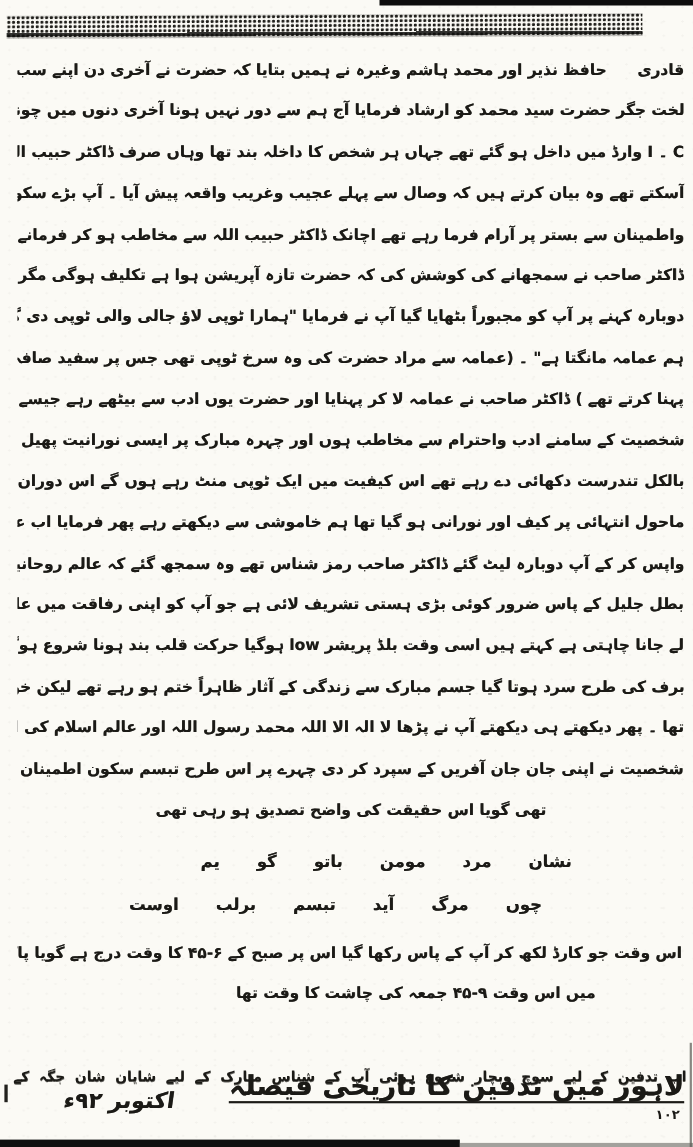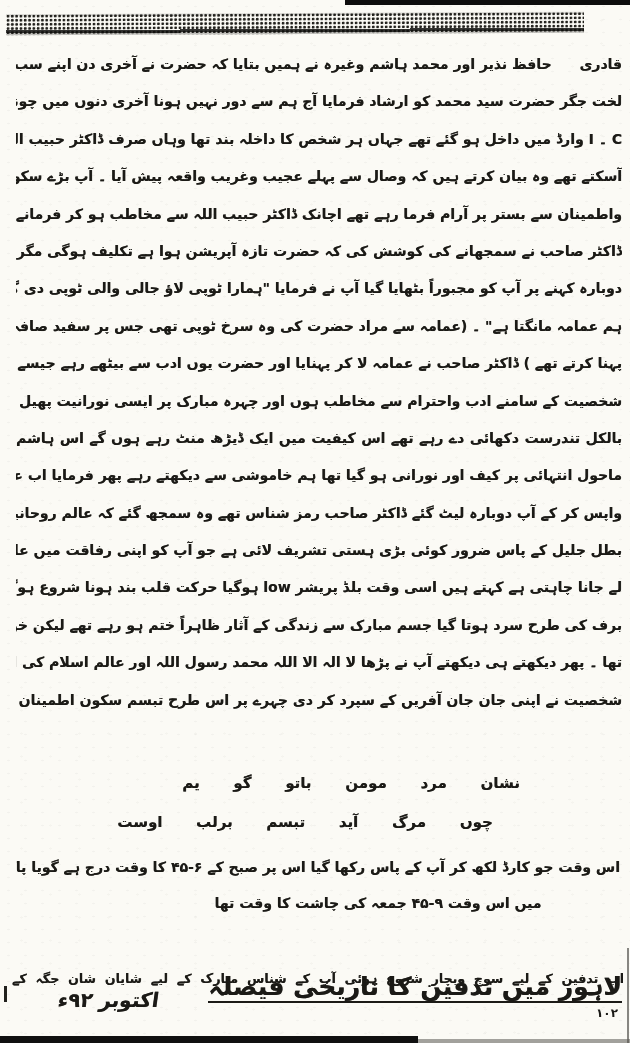--- a/index.html
+++ b/index.html
@@ -91,28 +91,29 @@
     <div class="bline">قادری  حافظ نذیر اور محمد ہاشم وغیرہ نے ہمیں بتایا کہ حضرت نے آخری دن اپنے سب سے چھوٹے</div>
     <div class="bline">لخت جگر حضرت سید محمد کو ارشاد فرمایا آج ہم سے دور نہیں ہونا آخری دنوں میں چونکہ حضرت U ۔</div>
     <div class="bline">C ۔ I وارڈ میں داخل ہو گئے تھے جہاں ہر شخص کا داخلہ بند تھا وہاں صرف ڈاکٹر حبیب اللہ خان ہی</div>
     <div class="bline">آسکتے تھے وہ بیان کرتے ہیں کہ وصال سے پہلے عجیب وغریب واقعہ پیش آیا ۔ آپ بڑے سکون</div>
     <div class="bline">واطمینان سے بستر پر آرام فرما رہے تھے اچانک ڈاکٹر حبیب اللہ سے مخاطب ہو کر فرمانے لگے مجھے بٹھاؤ</div>
     <div class="bline">ڈاکٹر صاحب نے سمجھانے کی کوشش کی کہ حضرت تازہ آپریشن ہوا ہے تکلیف ہوگی مگر آپ کے</div>
     <div class="bline">دوبارہ کہنے پر آپ کو مجبوراً بٹھایا گیا آپ نے فرمایا "ہمارا ٹوپی لاؤ جالی والی ٹوپی دی گئی تو فرمایا "نہیں</div>
     <div class="bline">ہم عمامہ مانگتا ہے" ۔ (عمامہ سے مراد حضرت کی وہ سرخ ٹوپی تھی جس پر سفید صافہ باندھ کر آپ ہمیشہ</div>
     <div class="bline">پہنا کرتے تھے ) ڈاکٹر صاحب نے عمامہ لا کر پہنایا اور حضرت یوں ادب سے بیٹھے رہے جیسے کسی بڑی</div>
     <div class="bline">شخصیت کے سامنے ادب واحترام سے مخاطب ہوں اور چہرہ مبارک پر ایسی نورانیت پھیل رہی تھی کہ</div>
-    <div class="bline">بالکل تندرست دکھائی دے رہے تھے اس کیفیت میں ایک ڈیڑھ منٹ رہے ہوں گے اس ہاشم</div>
+    <div class="bline">بالکل تندرست دکھائی دے رہے تھے اس کیفیت میں ایک ٹوپی منٹ رہے ہوں گے اس دوران</div>
     <div class="bline">ماحول انتہائی پر کیف اور نورانی ہو گیا تھا ہم خاموشی سے دیکھتے رہے پھر فرمایا اب عمامہ لے جاؤ عمامہ</div>
     <div class="bline">واپس کر کے آپ دوبارہ لیٹ گئے ڈاکٹر صاحب رمز شناس تھے وہ سمجھ گئے کہ عالم روحانیت کے اس</div>
     <div class="bline">بطل جلیل کے پاس ضرور کوئی بڑی ہستی تشریف لائی ہے جو آپ کو اپنی رفاقت میں عالم ارواح میں</div>
     <div class="bline">لے جانا چاہتی ہے کہتے ہیں اسی وقت بلڈ پریشر low ہوگیا حرکت قلب بند ہونا شروع ہوگئی اور جسم</div>
     <div class="bline">برف کی طرح سرد ہوتا گیا جسم مبارک سے زندگی کے آثار ظاہراً ختم ہو رہے تھے لیکن خون جاری</div>
     <div class="bline">تھا ۔ پھر دیکھتے ہی دیکھتے آپ نے پڑھا لا الہ الا اللہ محمد رسول اللہ اور عالم اسلام کی اس عظیم روحانی</div>
     <div class="bline">شخصیت نے اپنی جان جان آفریں کے سپرد کر دی چہرے پر اس طرح تبسم سکون اطمینان اور نورانیت</div>
+    <div class="bline center">تھی گویا اس حقیقت کی واضح تصدیق ہو رہی تھی</div>
   </div>
 
   <div class="poem-line rtl" style="top:774px;left:36px;">نشان مرد مومن باتو گو یم</div>
   <div class="poem-line rtl" style="top:813px;left:-10px;">چوں مرگ آید تبسم برلب اوست</div>
 
   <div class="time-a rtl">اس وقت جو کارڈ لکھ کر آپ کے پاس رکھا گیا اس پر صبح کے ۶-۴۵ کا وقت درج ہے گویا پاکستان</div>
   <div class="time-b rtl">میں اس وقت ۹-۴۵ جمعہ کی چاشت کا وقت تھا</div>
 
   <div class="section-heading rtl">لاہور میں تدفین کا تاریخی فیصلہ</div>
 

